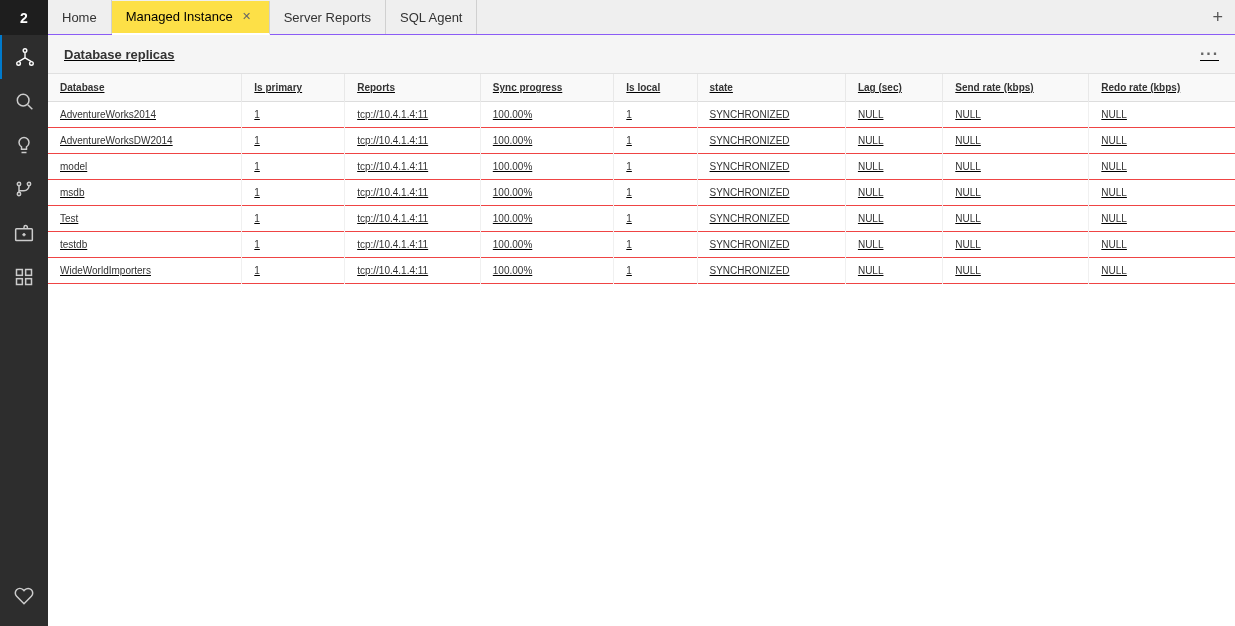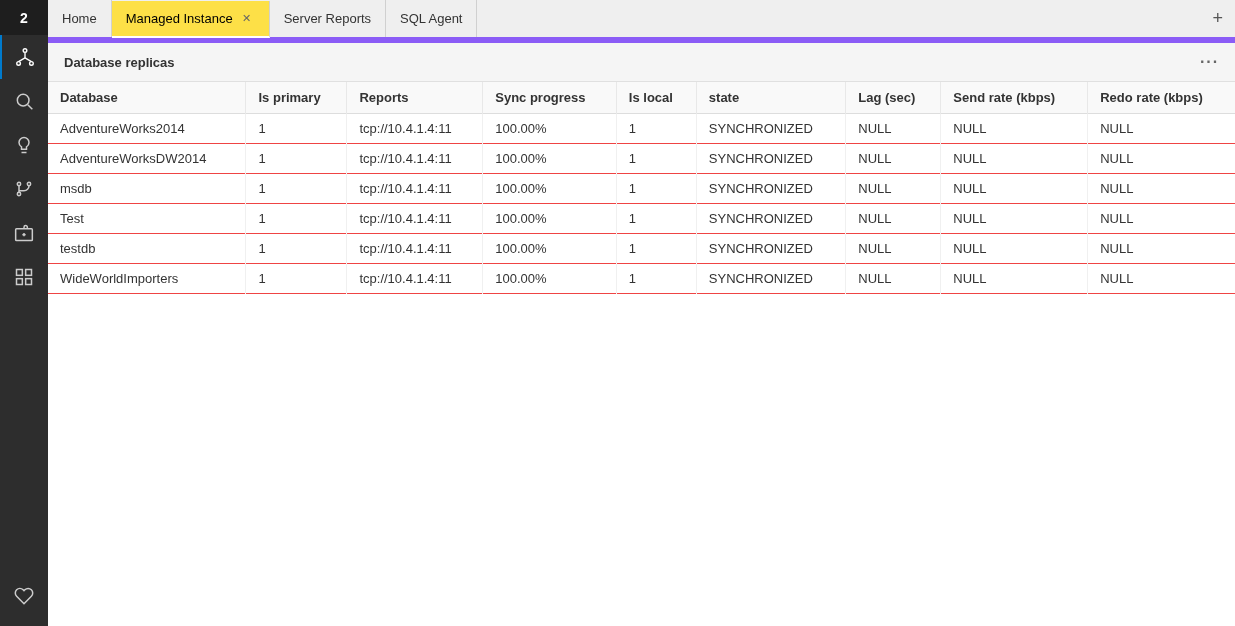--- a/index.html
+++ b/index.html
@@ -45,22 +45,22 @@
       flex-direction: column;
       background: #ffffff;
       overflow: hidden;
     }
 
     
     .tab-bar {
       display: flex;
       align-items: center;
       background: #efefef;
-      border-bottom: 6px solid #8b5cf6;
-      height: 43px;
+      border-bottom: 1px solid #8b5cf6;
+      height: 35px;
       flex-shrink: 0;
     }
     .tab {
       display: flex;
       align-items: center;
       padding: 0 14px;
       height: 100%;
       font-size: 13px;
       color: #333;
       cursor: pointer;
@@ -95,20 +95,21 @@
       display: flex;
       align-items: center;
     }
 
     
     .content-area {
       flex: 1;
       overflow: auto;
       padding: 0;
       background: #ffffff;
+      text-decoration: underline;
     }
 
     
     .section-header {
       display: flex;
       align-items: center;
       justify-content: space-between;
       padding: 10px 16px 10px 16px;
       background: #f5f5f5;
       border-bottom: 1px solid #e0e0e0;
@@ -120,21 +121,21 @@
       font-size: 16px;
       color: #666;
       cursor: pointer;
       letter-spacing: 1px;
     }
 
     
     .data-table {
       width: 100%;
       border-collapse: collapse;
-      font-size: 13px;
+      font-size: 10px;
     }
     .data-table thead tr {
       background: #f9f9f9;
       border-bottom: 1px solid #ddd;
     }
     .data-table thead th {
       padding: 8px 12px;
       text-align: left;
       font-weight: 600;
       color: #333;
@@ -274,20 +275,31 @@
             <td>1</td>
             <td>tcp://10.4.1.4:11</td>
             <td>100.00%</td>
             <td>1</td>
             <td>SYNCHRONIZED</td>
             <td>NULL</td>
             <td>NULL</td>
             <td>NULL</td>
           </tr>
           <tr>
+            <td>model</td>
+            <td>1</td>
+            <td>tcp://10.4.1.4:11</td>
+            <td>100.00%</td>
+            <td>1</td>
+            <td>SYNCHRONIZED</td>
+            <td>NULL</td>
+            <td>NULL</td>
+            <td>NULL</td>
+          </tr>
+          <tr>
             <td>msdb</td>
             <td>1</td>
             <td>tcp://10.4.1.4:11</td>
             <td>100.00%</td>
             <td>1</td>
             <td>SYNCHRONIZED</td>
             <td>NULL</td>
             <td>NULL</td>
             <td>NULL</td>
           </tr>

